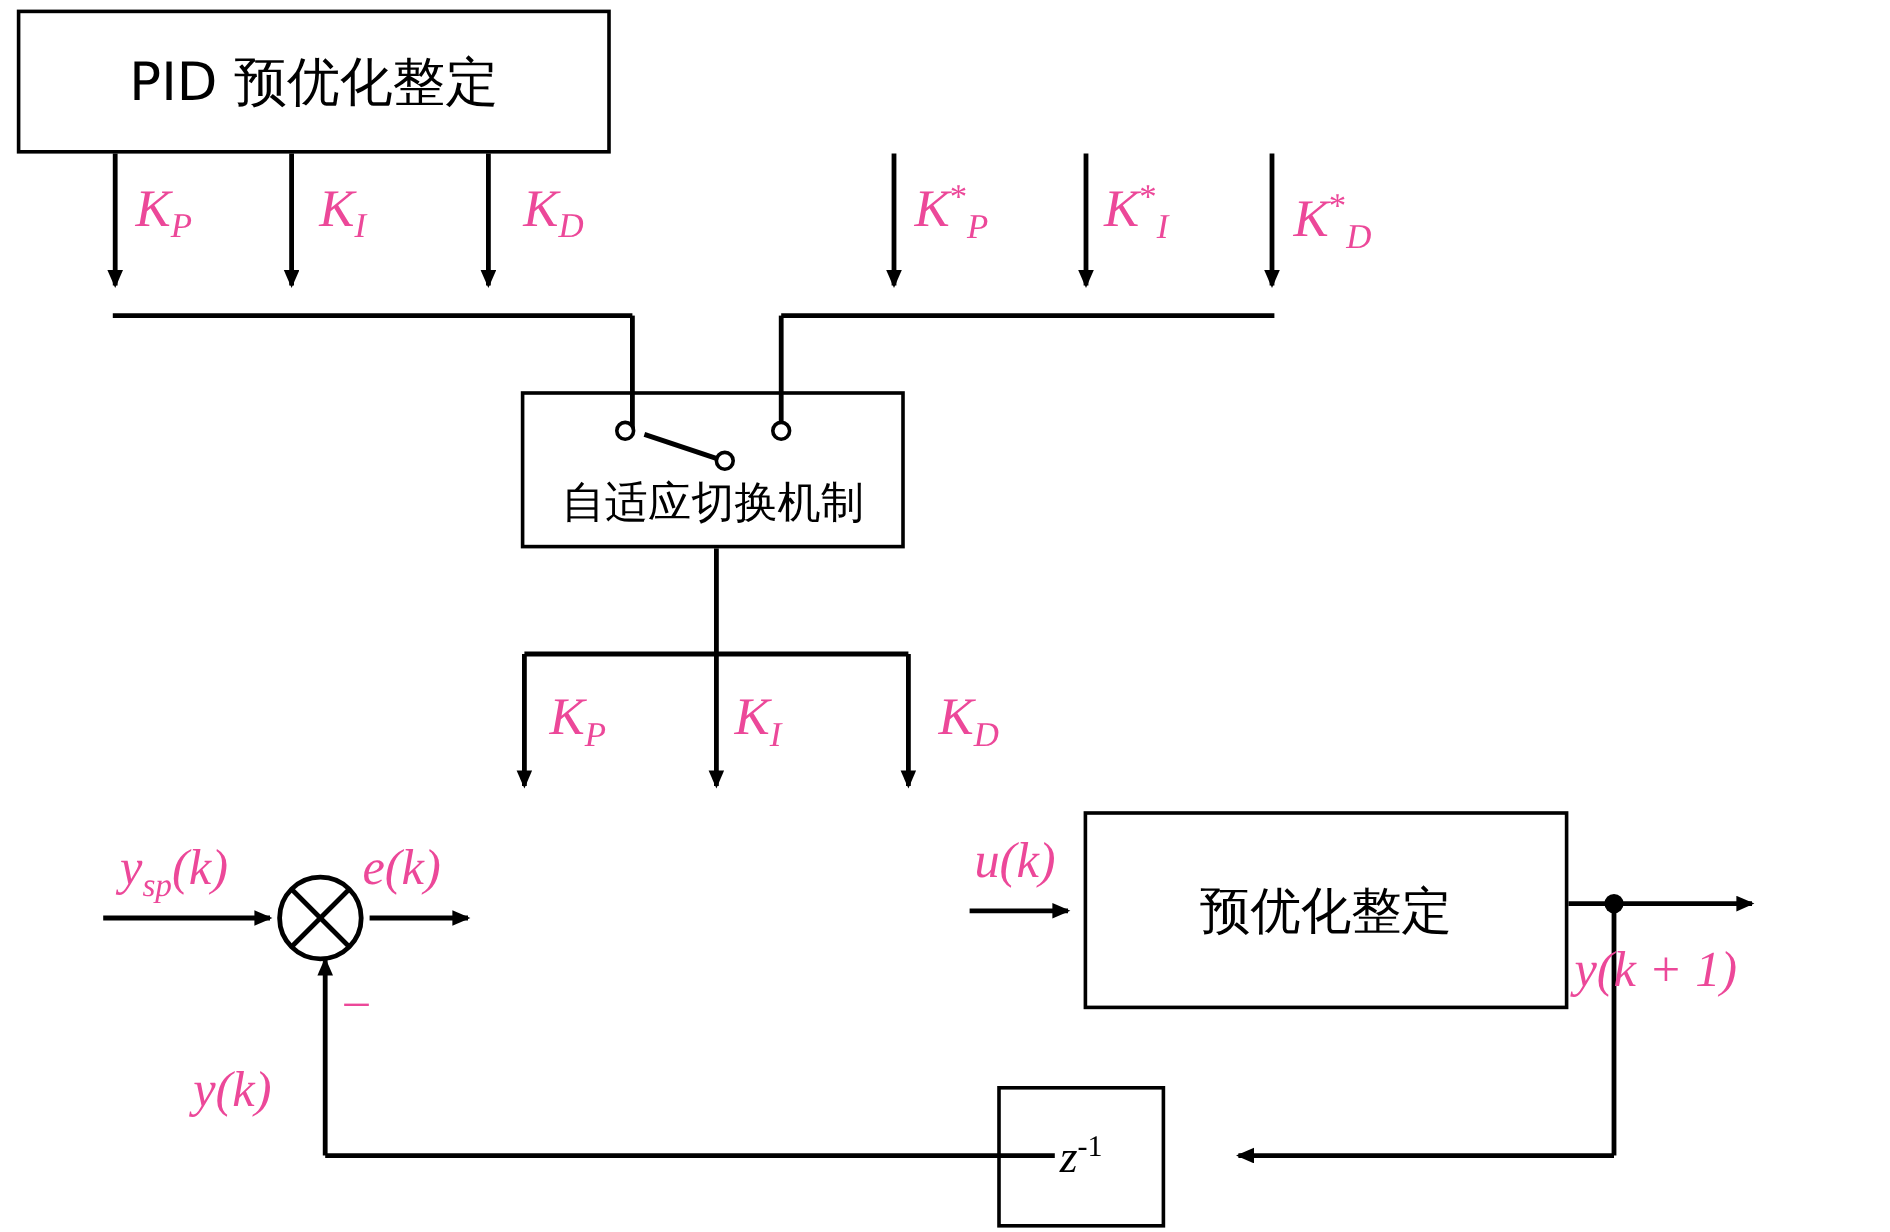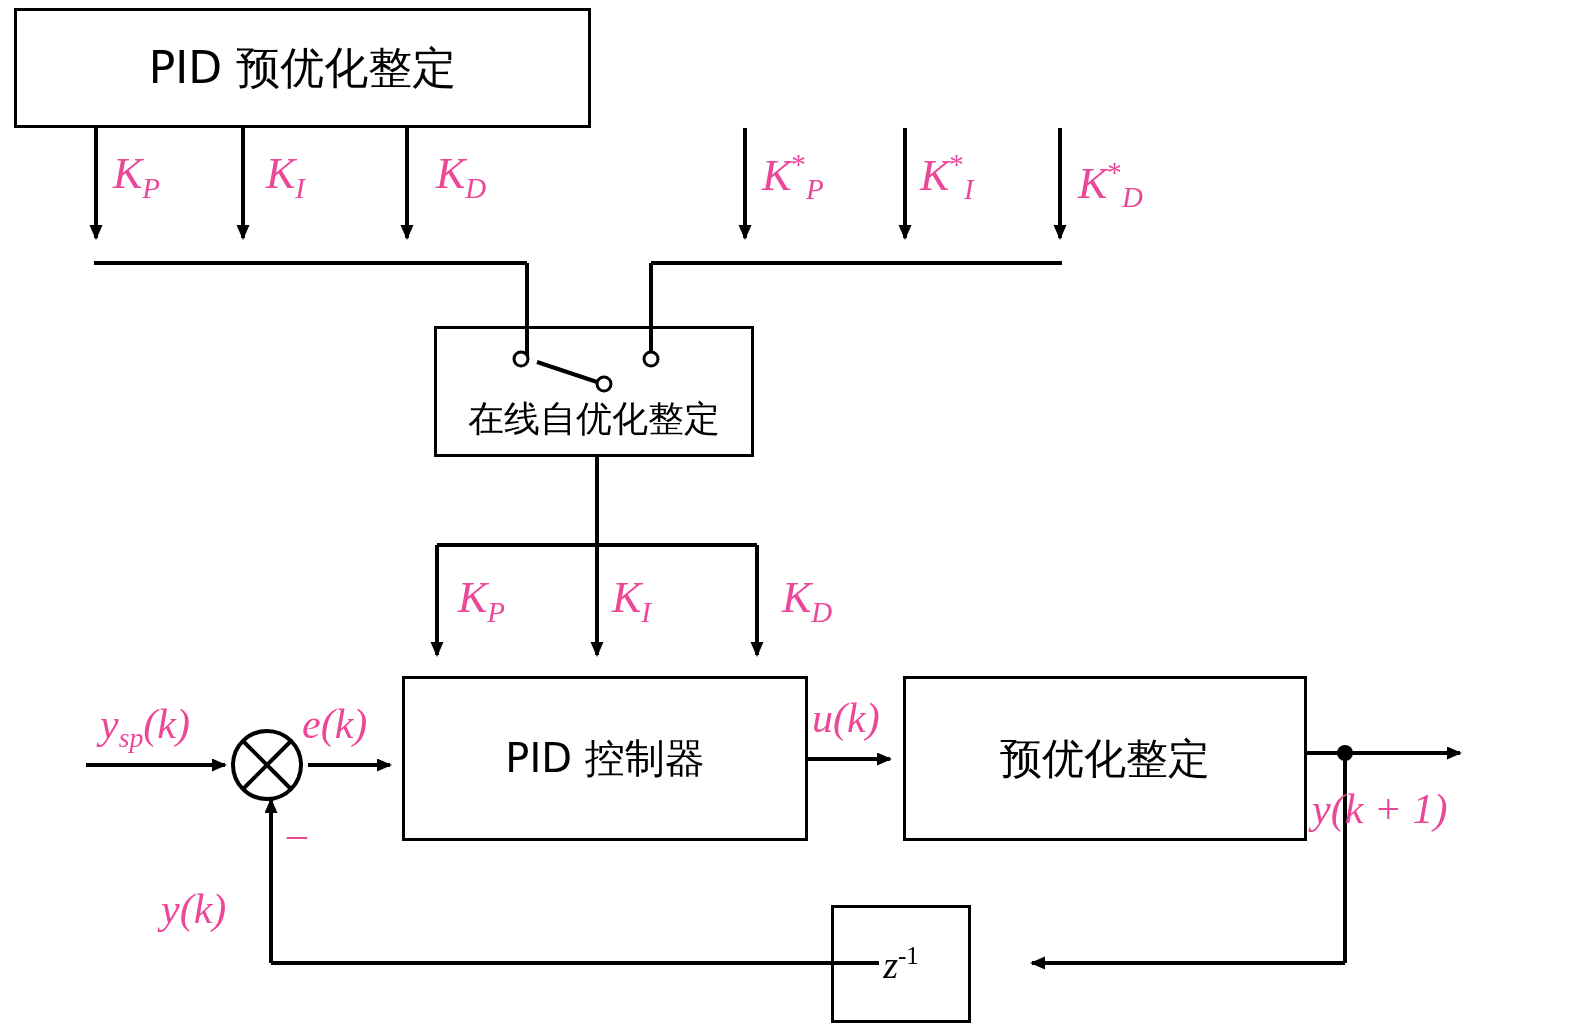--- a/index.html
+++ b/index.html
@@ -58,32 +58,29 @@
   }
   .cjk {
     font-family: "DejaVu Sans", sans-serif;
   }
 </style>
 </head>
 <body>
 
 <div id="canvas">
 
-  <div class="box" style="left:14px; top:8px; width:577px; height:120px; font-size:44px;">
+  <div class="box" style="left:14px; top:8px; width:495px; height:120px; font-size:44px;">
     <span class="box-label cjk">PID 预优化整定</span>
   </div>
 
 
   <div class="box" style="left:434px; top:326px; width:320px; height:131px; align-items:flex-end; padding-bottom:10px; font-size:36px;">
-    <span class="box-label cjk">在线自优化整定</span>
-  </div>
-
-  <div class="box" style="left:402px; top:676px; width:406px; height:165px; font-size:40px;">
-    <span class="box-label cjk">PID 控制器</span>
-  </div>
+    <span class="box-label cjk">自适应切换机制</span>
+  </div>
+
 
   <div class="box" style="left:903px; top:676px; width:404px; height:165px; font-size:42px;">
     <span class="box-label cjk">预优化整定</span>
   </div>
 
   <div class="box" style="left:831px; top:905px; width:140px; height:118px; font-size:38px;">
     <span class="box-label"><span class="ital">z</span><span class="sup">-1</span></span>
   </div>
 
   <svg class="layer" viewBox="0 0 1575 1027">

